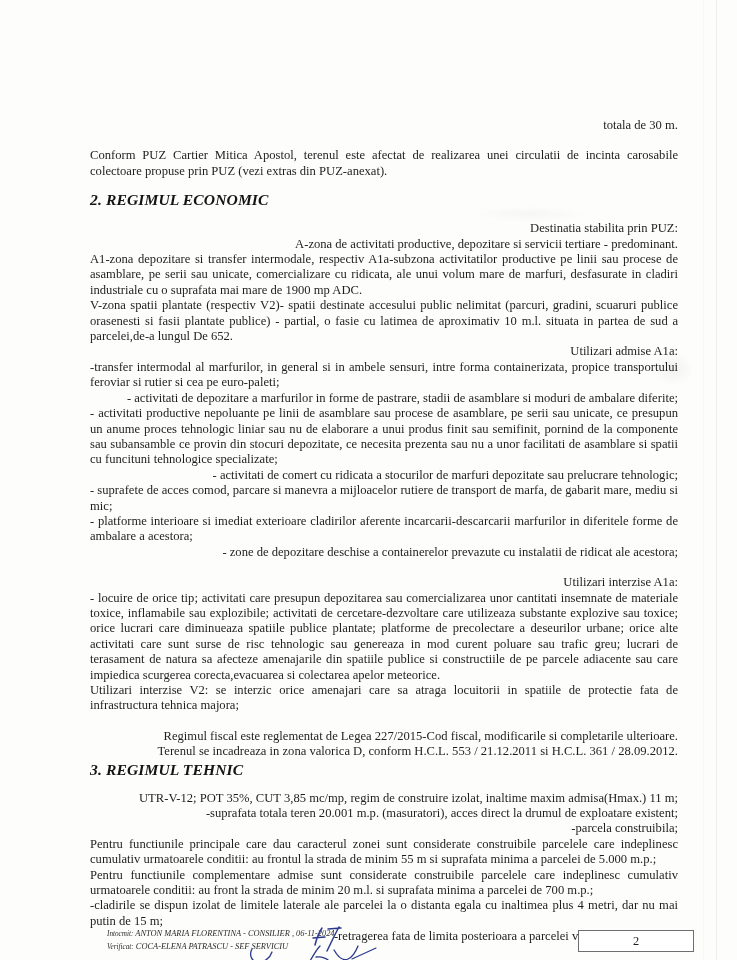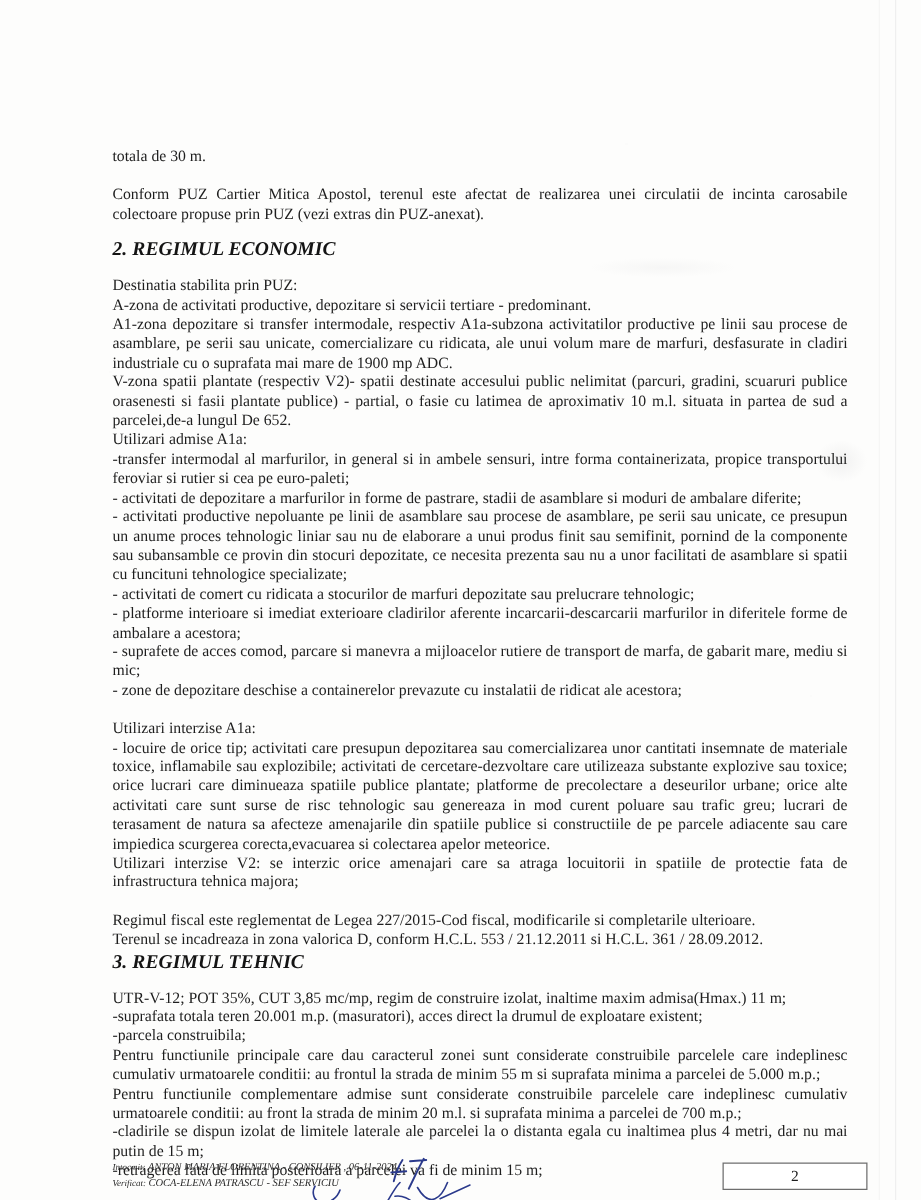--- a/index.html
+++ b/index.html
@@ -59,39 +59,39 @@
 
   p.para {
     margin: 0;
     font-size: 12.6px;
     line-height: 15.4px;
     text-align: justify;
     text-justify: inter-word;
     color: #1e1e1e;
   }
   p.left {
-    text-align: left;
+    text-align: right;
   }
   .gap-sm { height: 11px; }
   .gap-md { height: 15px; }
 
   h2.heading {
     margin: 0;
     font-size: 15.6px;
     line-height: 20px;
     font-weight: bold;
     letter-spacing: .1px;
     color: #141414;
     font-style: italic;
   }
 
   
   .footer {
     position: absolute;
-    left: 90px;
+    left: 107px;
     top: 928px;
     width: 600px;
   }
   .footer-line {
     font-family: "Liberation Serif", serif;
     font-style: italic;
     font-size: 8.4px;
     line-height: 11.6px;
     color: #2a2a2a;
     white-space: nowrap;
@@ -145,22 +145,22 @@
     <p class="para left">Destinatia stabilita prin PUZ:</p>
     <p class="para left">A-zona de activitati productive, depozitare si servicii tertiare - predominant.</p>
     <p class="para">A1-zona depozitare si transfer intermodale, respectiv A1a-subzona activitatilor productive pe linii sau procese de asamblare, pe serii sau unicate, comercializare cu ridicata, ale unui volum mare de marfuri, desfasurate in cladiri industriale cu o suprafata mai mare de 1900 mp ADC.</p>
     <p class="para">V-zona spatii plantate (respectiv V2)- spatii destinate accesului public nelimitat (parcuri, gradini, scuaruri publice orasenesti si fasii plantate publice) - partial, o fasie cu latimea de aproximativ 10 m.l. situata in partea de sud a parcelei,de-a lungul De 652.</p>
     <p class="para left">Utilizari admise A1a:</p>
 
     <p class="para">-transfer intermodal al marfurilor, in general si in ambele sensuri, intre forma containerizata, propice transportului feroviar si rutier si cea pe euro-paleti;</p>
     <p class="para left">- activitati de depozitare a marfurilor in forme de pastrare, stadii de asamblare si moduri de ambalare diferite;</p>
     <p class="para">- activitati productive nepoluante pe linii de asamblare sau procese de asamblare, pe serii sau unicate, ce presupun un anume proces tehnologic liniar sau nu de elaborare a unui produs finit sau semifinit, pornind de la componente sau subansamble ce provin din stocuri depozitate, ce necesita prezenta sau nu a unor facilitati de asamblare si spatii cu funcituni tehnologice specializate;</p>
     <p class="para left">- activitati de comert cu ridicata a stocurilor de marfuri depozitate sau prelucrare tehnologic;</p>
+    <p class="para">- suprafete de acces comod, parcare si manevra a mijloacelor rutiere de transport de marfa, de gabarit mare, mediu si mic;</p>
     <p class="para">- platforme interioare si imediat exterioare cladirilor aferente incarcarii-descarcarii marfurilor in diferitele forme de ambalare a acestora;</p>
-    <p class="para">- suprafete de acces comod, parcare si manevra a mijloacelor rutiere de transport de marfa, de gabarit mare, mediu si mic;</p>
     <p class="para left">- zone de depozitare deschise a containerelor prevazute cu instalatii de ridicat ale acestora;</p>
 
     <div class="gap-md"></div>
 
     <p class="para left">Utilizari interzise A1a:</p>
     <p class="para">- locuire de orice tip; activitati care presupun depozitarea sau comercializarea unor cantitati insemnate de materiale toxice, inflamabile sau explozibile; activitati de cercetare-dezvoltare care utilizeaza substante explozive sau toxice; orice lucrari care diminueaza spatiile publice plantate; platforme de precolectare a deseurilor urbane; orice alte activitati care sunt surse de risc tehnologic sau genereaza in mod curent poluare sau trafic greu; lucrari de terasament de natura sa afecteze amenajarile din spatiile publice si constructiile de pe parcele adiacente sau care impiedica scurgerea corecta,evacuarea si colectarea apelor meteorice.</p>
     <p class="para">Utilizari interzise V2: se interzic orice amenajari care sa atraga locuitorii in spatiile de protectie fata de infrastructura tehnica majora;</p>
 
     <div class="gap-md"></div>
 

